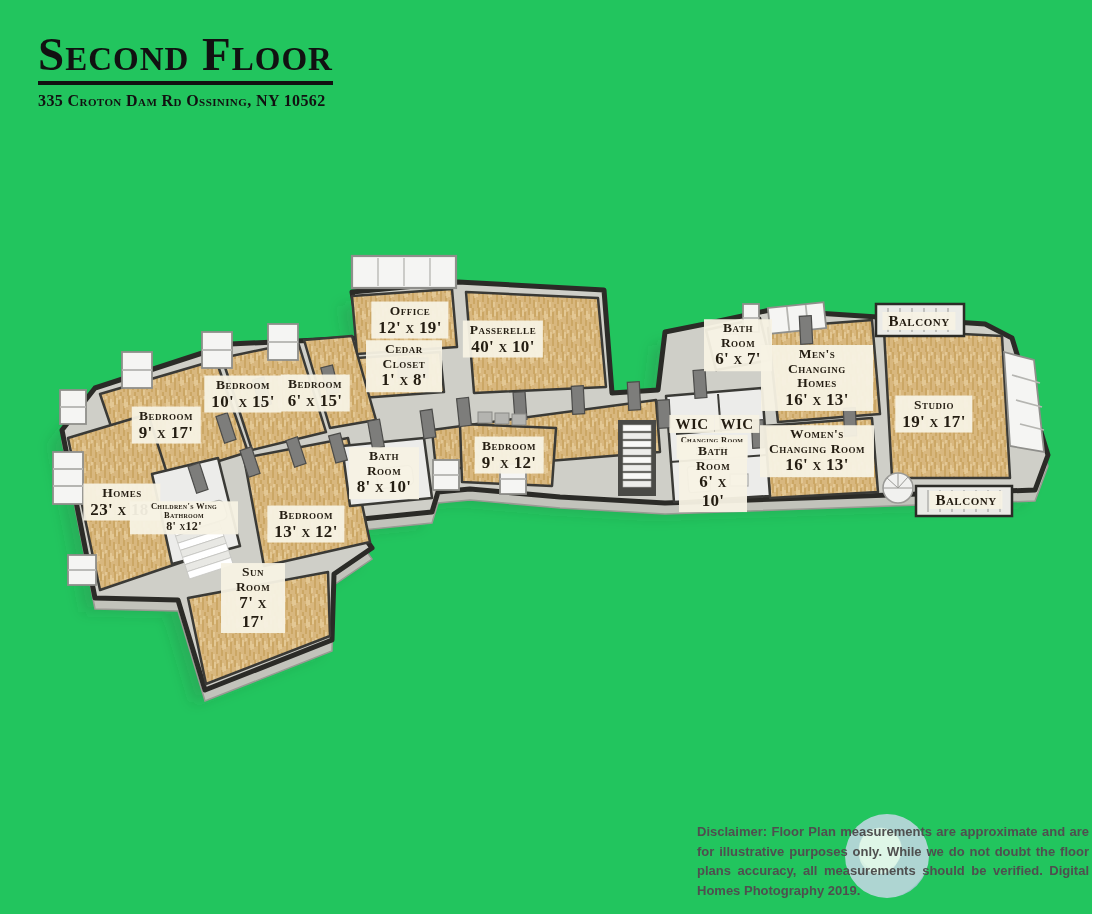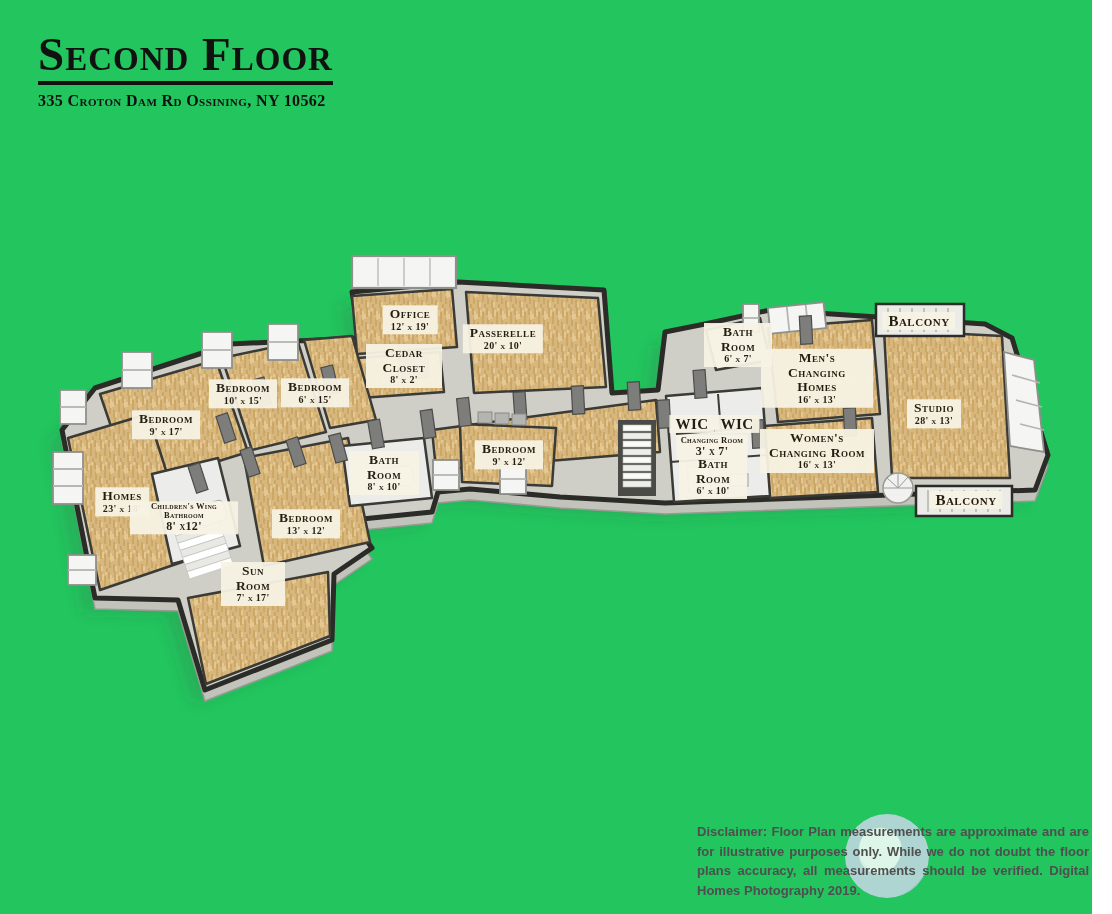--- a/index.html
+++ b/index.html
@@ -13,21 +13,21 @@
   #page-address{margin:7px 0 0 0;font-size:16px;font-weight:700;font-variant:small-caps;
       letter-spacing:.4px;color:#111;}
   
   #plan-svg{position:absolute;left:0;top:0;z-index:1;}
   
   .chip{position:absolute;z-index:4;transform:translate(-50%,-50%);
       background:rgba(247,242,228,.95);color:#241d12;text-align:center;
       padding:2px 7px;line-height:1.08;font-variant:small-caps;font-weight:700;
       letter-spacing:.5px;}
   .chip .chip-name{display:block;font-size:13.5px;}
-  .chip .chip-dims{display:block;font-size:10px;font-weight:700;letter-spacing:.3px;}
+  .chip .chip-dims{display:block;font-size:17px;font-weight:700;letter-spacing:.3px;}
   .chip.nowrap{white-space:nowrap;}
   .chip--xs{padding:1px 4px;}
   .chip--xs .chip-name{font-size:8.5px;letter-spacing:.3px;}
   .chip--xs .chip-dims{font-size:12px;}
   .chip--tag{padding:1px 6px;}
   .chip--tag .chip-name{font-size:15px;}
   
   #disclaimer-wrap{position:absolute;left:697px;top:822px;width:392px;height:80px;z-index:5;}
   #watermark-logo{position:absolute;left:148px;top:-8px;width:84px;height:84px;border-radius:50%;
       background:radial-gradient(circle at 42% 42%, #ffffff 0 30%, #c7d8e7 32% 72%, #aac4da 74% 100%);
@@ -204,25 +204,25 @@
       <rect x="512" y="414" width="14" height="11" fill="#b4b4b0" stroke="#8a8a86"></rect>
     </g>
   </svg>
 
   <div class="chip nowrap" style="left:410px;top:320px">
     <span class="chip-name">Office</span>
     <span class="chip-dims">12' x 19'</span>
     </div>
   <div class="chip nowrap" style="left:503px;top:339px">
     <span class="chip-name">Passerelle</span>
-    <span class="chip-dims">20' x 10'</span>
+    <span class="chip-dims">40' x 10'</span>
     </div>
   <div class="chip" style="left:404px;top:366px;max-width:62px">
     <span class="chip-name">Cedar Closet</span>
-    <span class="chip-dims">8' x 2'</span>
+    <span class="chip-dims">1' x 8'</span>
     </div>
   <div class="chip nowrap" style="left:166px;top:425px">
     <span class="chip-name">Bedroom</span>
     <span class="chip-dims">9' x 17'</span>
     </div>
   <div class="chip nowrap" style="left:243px;top:394px">
     <span class="chip-name">Bedroom</span>
     <span class="chip-dims">10' x 15'</span>
     </div>
   <div class="chip nowrap" style="left:315px;top:393px">
@@ -242,21 +242,21 @@
     <span class="chip-dims">13' x 12'</span>
     </div>
   <div class="chip" style="left:384px;top:473px;max-width:56px">
     <span class="chip-name">Bath Room</span>
     <span class="chip-dims">8' x 10'</span>
     </div>
   <div class="chip nowrap" style="left:509px;top:455px">
     <span class="chip-name">Bedroom</span>
     <span class="chip-dims">9' x 12'</span>
     </div>
-  <div class="chip" style="left:253px;top:584px;max-width:50px">
+  <div class="chip" style="left:253px;top:598px;max-width:50px">
     <span class="chip-name">Sun Room</span>
     <span class="chip-dims">7' x 17'</span>
     </div>
   <div class="chip" style="left:738px;top:345px;max-width:54px">
     <span class="chip-name">Bath Room</span>
     <span class="chip-dims">6' x 7'</span>
     </div>
   <div class="chip" style="left:817px;top:378px;max-width:98px">
     <span class="chip-name">Men's Changing Homes</span>
     <span class="chip-dims">16' x 13'</span>
@@ -274,21 +274,21 @@
   <div class="chip" style="left:713px;top:477px;max-width:54px">
     <span class="chip-name">Bath Room</span>
     <span class="chip-dims">6' x 10'</span>
     </div>
   <div class="chip" style="left:817px;top:451px;max-width:100px">
     <span class="chip-name">Women's Changing Room</span>
     <span class="chip-dims">16' x 13'</span>
     </div>
   <div class="chip nowrap" style="left:934px;top:414px">
     <span class="chip-name">Studio</span>
-    <span class="chip-dims">28' x 13'</span>
+    <span class="chip-dims">19' x 17'</span>
     </div>
   <div class="chip chip--tag nowrap" style="left:919px;top:321px">
     <span class="chip-name">Balcony</span>
     </div>
   <div class="chip chip--tag nowrap" style="left:966px;top:500px">
     <span class="chip-name">Balcony</span>
     </div>
 
   <div id="disclaimer-wrap">
     <div id="watermark-logo">

